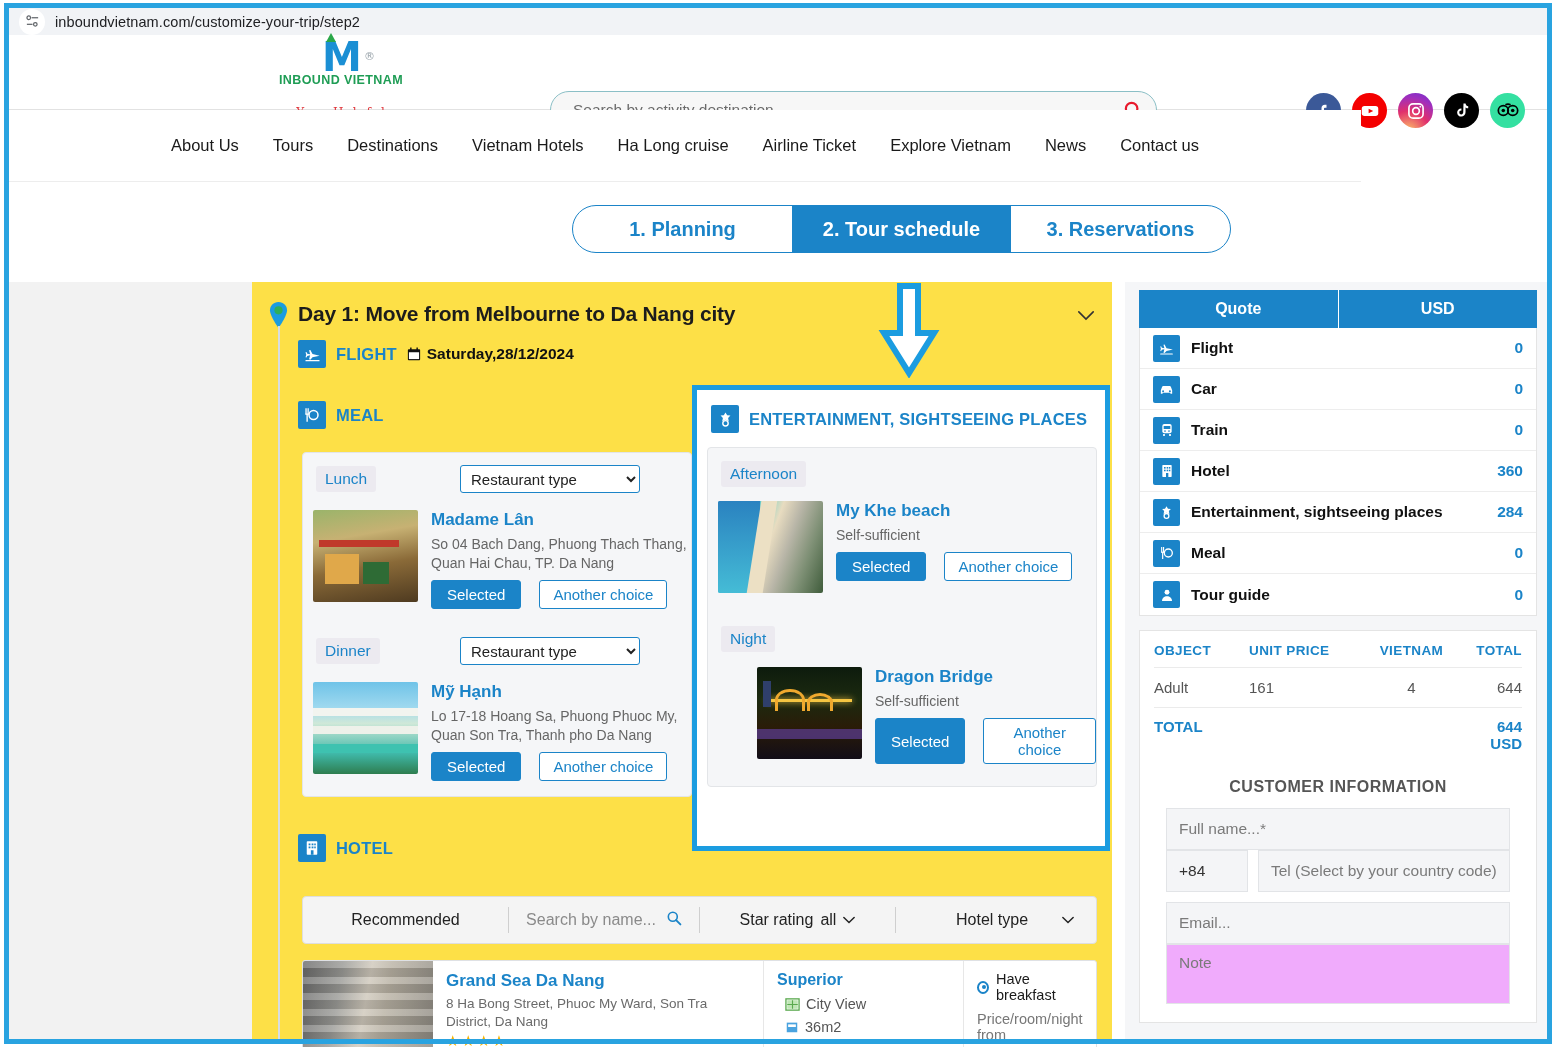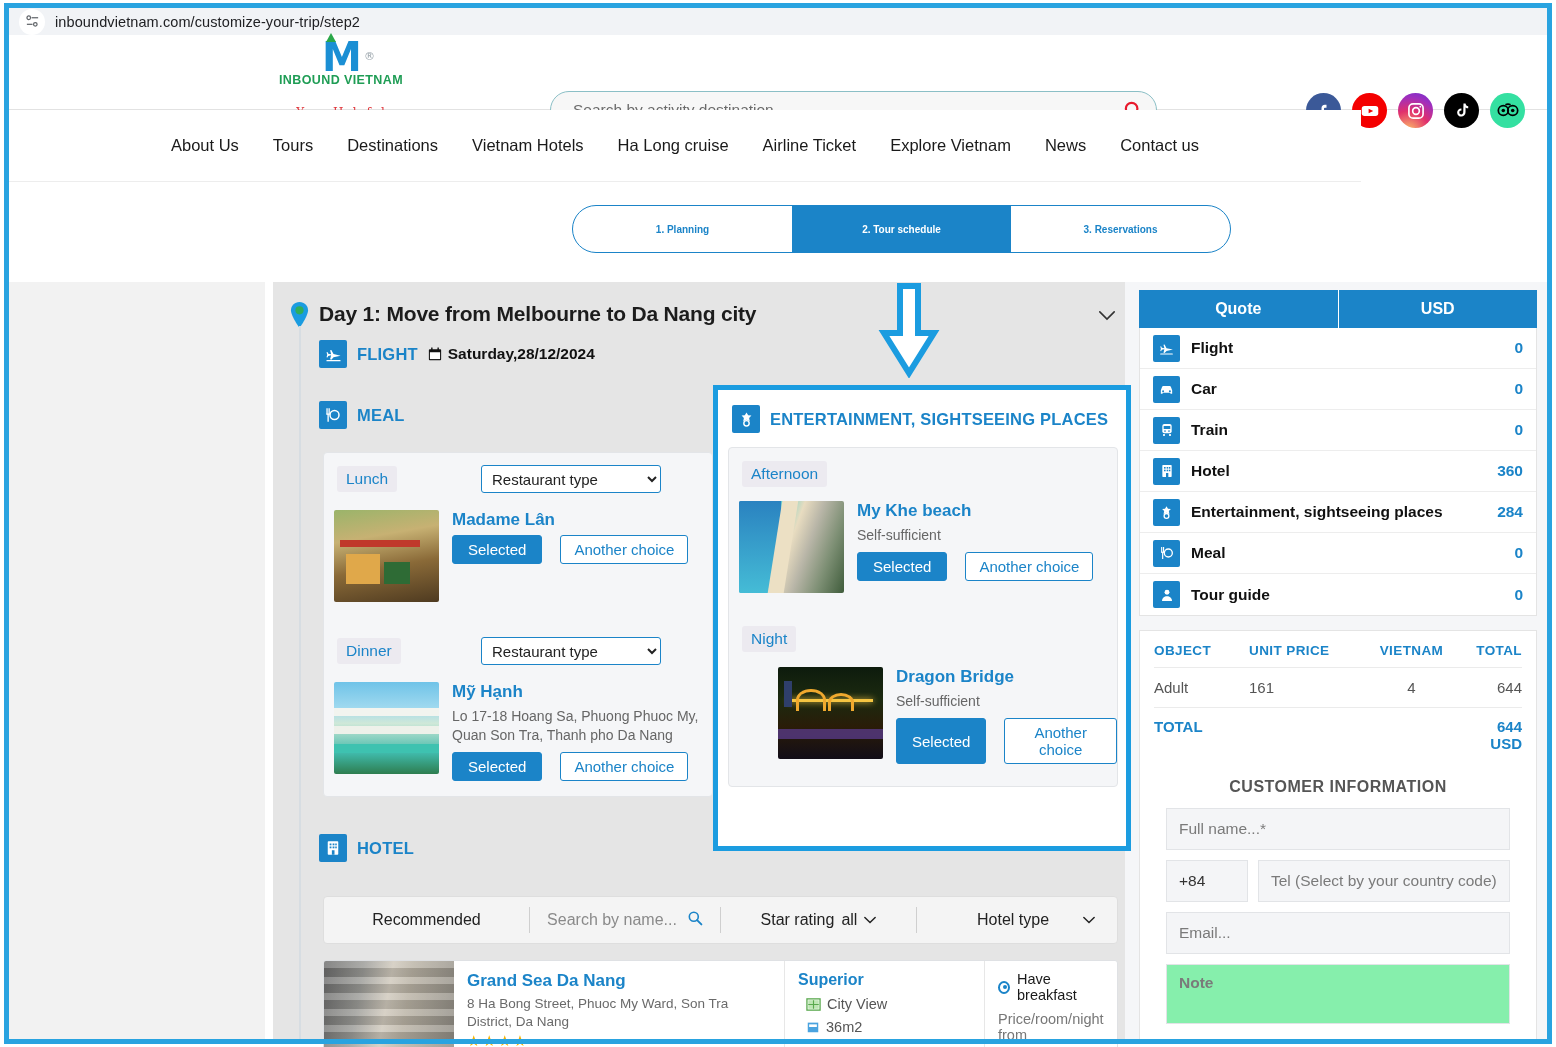--- a/index.html
+++ b/index.html
@@ -141,40 +141,40 @@
     width: 659px; height: 48px;
     border: 1px solid #1b84c8;
     border-radius: 24px;
     overflow: hidden;
     display: flex;
     background: #fff;
   }
   .step {
     flex: 1;
     display: flex; align-items: center; justify-content: center;
-    font-size: 10px; font-weight: bold; color: #1b84c8;
+    font-size: 20px; font-weight: bold; color: #1b84c8;
     cursor: pointer;
   }
   .step.active { background: #1b84c8; color: #fff; }
 
   
   .body-wrap {
     position: absolute; left: 9px; top: 282px;
     width: 1538px; height: 762px;
     background: #ffffff;
   }
   .left-rail {
     position: absolute; left: 0px; top: 0px;
     width: 256px; height: 762px;
     background: #f2f2f2;
   }
   .center-col {
-    position: absolute; left: 264px; top: 0px;
+    position: absolute; left: 243px; top: 0px;
     width: 860px; height: 762px;
-    background: #e5e5e5;
+    background: #fde047;
   }
   .right-col {
     position: absolute; left: 1116px; top: 0px;
     width: 422px; height: 762px;
     background: #f5f6f8;
   }
 
   
   .timeline-pin {
     position: absolute; left: 17px; top: 20px;
@@ -384,40 +384,39 @@
   .cust-title {
     text-align: center; font-size: 16px; font-weight: bold;
     color: #555; letter-spacing: 0.5px; padding: 16px 0 12px 0;
     background: #fff;
   }
   .form-wrap { background: #fff; padding: 0 12px 10px 12px; }
   .fld {
     width: 100%; height: 42px;
     background: #f4f5f7; border: 1px solid #e2e4e7;
     font-size: 15.5px; color: #6b6b6b;
-    padding: 0 12px; margin-bottom: 10px;
+    padding: 0 12px; margin-bottom: 0;
     outline: none;
     font-family: "Liberation Sans", sans-serif;
   }
   .fld::placeholder { color: #7a7a7a; }
   .tel-row { display: flex; gap: 10px; margin-bottom: 10px; }
   .tel-code {
     width: 82px; height: 42px;
     background: #f4f5f7; border: 1px solid #e2e4e7;
     font-size: 15.5px; color: #333; padding: 0 12px;
     outline: none; font-family: "Liberation Sans", sans-serif;
   }
   .tel-num { flex: 1; height: 42px; margin-bottom: 0; }
   .note-area {
     width: 100%; height: 60px;
-    background: #86efac; border: 1px solid #e2e4e7;
+    background: #f0abfc; border: 1px solid #e2e4e7;
     font-size: 15.5px; color: #6b6b6b; padding: 9px 12px;
     outline: none; resize: none;
     font-family: "Liberation Sans", sans-serif;
-    font-weight: bold;
   }
   .note-area::placeholder { color: #7a7a7a; }
 </style>
 </head>
 <body>
 
 <div id="page">
 
   <div class="urlbar">
     <span class="url-icon">
@@ -568,20 +567,21 @@
           <option>Restaurant type</option>
         </select>
         <div class="item-row" style="position:absolute; left:10px; top:57px;">
           <div class="thumb" style="background:linear-gradient(170deg,#9ab46a 0%,#c7b173 30%,#8a6a38 60%,#4e3a20 100%);">
             <div style="position:absolute;left:6px;top:30px;width:80px;height:7px;background:#c0392b;"></div>
             <div style="position:absolute;left:12px;top:44px;width:34px;height:30px;background:#e0a84a;"></div>
             <div style="position:absolute;left:50px;top:52px;width:26px;height:22px;background:#2e6b35;"></div>
           </div>
           <div>
             <div class="item-name">Madame Lân</div>
+            <div class="item-addr">So 04 Bach Dang, Phuong Thach Thang, Quan Hai Chau, TP. Da Nang</div>
             <div class="btn-row">
               <button class="btn-selected">Selected</button>
               <button class="btn-another">Another choice</button>
             </div>
           </div>
         </div>
 
         <div style="position:absolute; left:13px; top:185px;">
           <span class="slot-badge">Dinner</span>
         </div>

